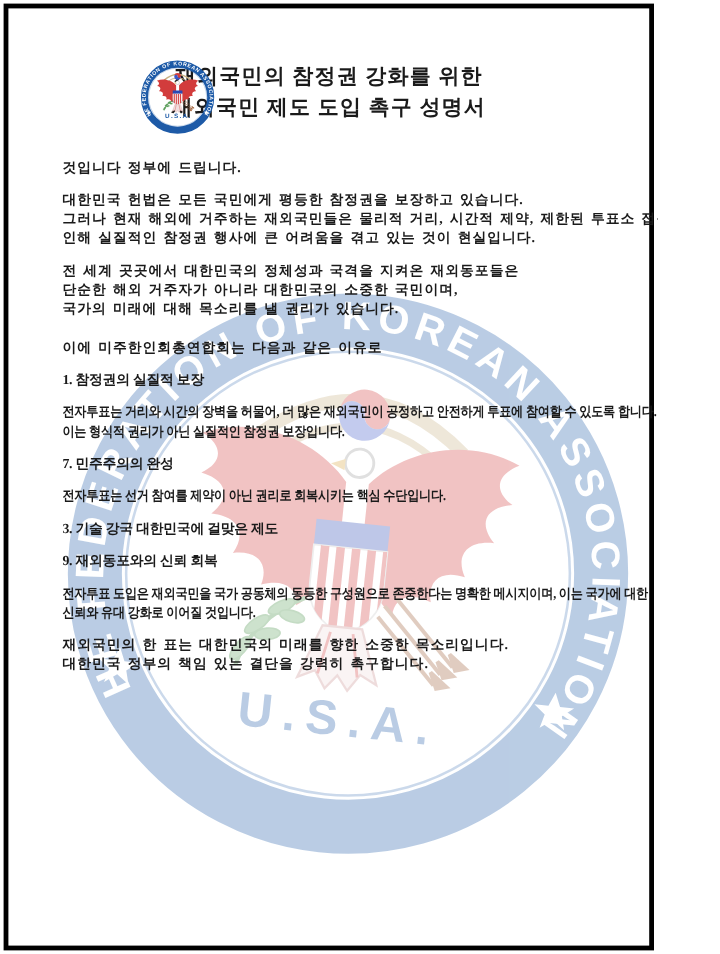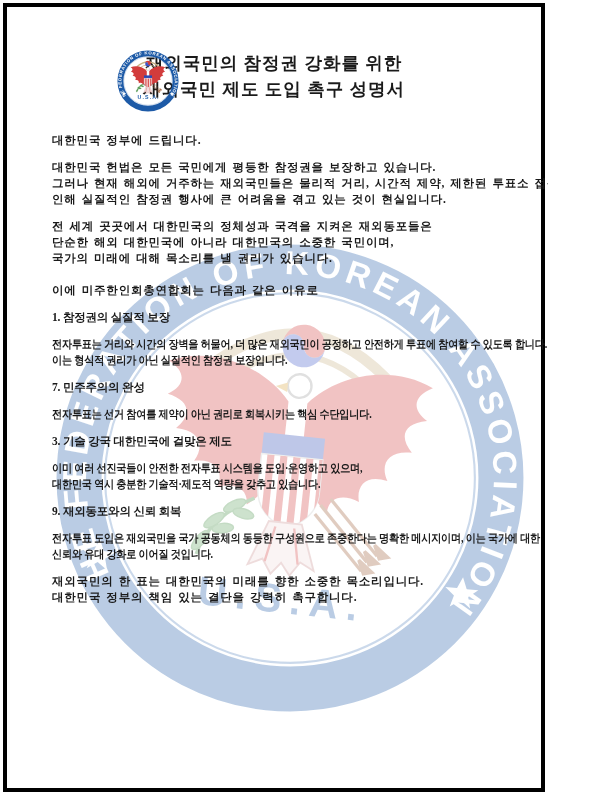--- a/index.html
+++ b/index.html
@@ -117,32 +117,32 @@
       <use href="#seal-g"></use>
     </svg>
   </div>
   <div class="hdr">
     <div class="t">재외국민의 참정권 강화를 위한</div>
     <div class="t">재외국민 제도 도입 촉구 성명서</div>
   </div>
 
   <div class="bod">
     <div class="blk">
-      <div class="ln airy">대한민국 정부에 드립니다.</div>
+      <div class="ln airy">것입니다 정부에 드립니다.</div>
     </div>
 
     <div class="blk">
       <div class="ln airy">대한민국 헌법은 모든 국민에게 평등한 참정권을 보장하고 있습니다.</div>
       <div class="ln airy">그러나 현재 해외에 거주하는 재외국민들은 물리적 거리, 시간적 제약, 제한된 투표소 접근성 등으로</div>
       <div class="ln airy">인해 실질적인 참정권 행사에 큰 어려움을 겪고 있는 것이 현실입니다.</div>
     </div>
 
     <div class="blk">
       <div class="ln airy">전 세계 곳곳에서 대한민국의 정체성과 국격을 지켜온 재외동포들은</div>
-      <div class="ln airy">단순한 해외 대한민국에 아니라 대한민국의 소중한 국민이며,</div>
+      <div class="ln airy">단순한 해외 거주자가 아니라 대한민국의 소중한 국민이며,</div>
       <div class="ln airy">국가의 미래에 대해 목소리를 낼 권리가 있습니다.</div>
     </div>
 
     <div class="blk mt-big">
       <div class="ln airy">이에 미주한인회총연합회는 다음과 같은 이유로</div>
     </div>
 
     <div class="blk">
       <div class="ln hd">1. 참정권의 실질적 보장</div>
     </div>
@@ -154,24 +154,20 @@
     <div class="blk">
       <div class="ln hd">7. 민주주의의 완성</div>
     </div>
     <div class="blk">
       <div class="ln cond">전자투표는 선거 참여를 제약이 아닌 권리로 회복시키는 핵심 수단입니다.</div>
     </div>
 
     <div class="blk">
       <div class="ln hd">3. 기술 강국 대한민국에 걸맞은 제도</div>
     </div>
-    <div class="blk">
-      <div class="ln cond">이미 여러 선진국들이 안전한 전자투표 시스템을 도입·운영하고 있으며,</div>
-      <div class="ln cond">대한민국 역시 충분한 기술적·제도적 역량을 갖추고 있습니다.</div>
-    </div>
 
     <div class="blk">
       <div class="ln hd">9. 재외동포와의 신뢰 회복</div>
     </div>
     <div class="blk">
       <div class="ln cond">전자투표 도입은 재외국민을 국가 공동체의 동등한 구성원으로 존중한다는 명확한 메시지이며, 이는 국가에 대한</div>
       <div class="ln cond">신뢰와 유대 강화로 이어질 것입니다.</div>
     </div>
 
     <div class="blk">

